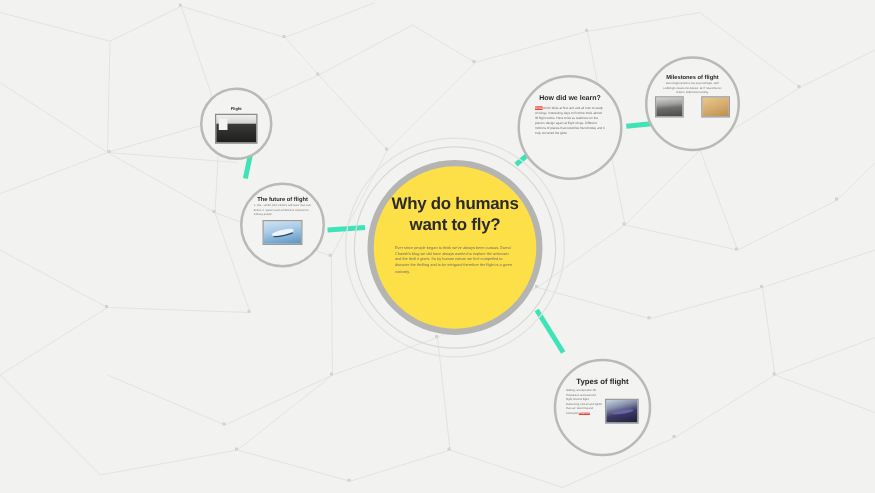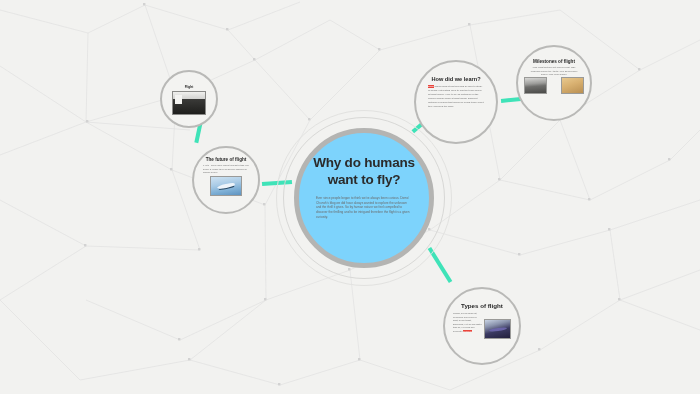--- a/index.html
+++ b/index.html
@@ -9,21 +9,21 @@
     font-family:"Liberation Sans", sans-serif;
     position:relative;
   }
   #canvas{position:absolute;inset:0;width:700px;height:394px;}
   .bgsvg{position:absolute;left:0;top:0;width:700px;height:394px;}
 
   
   .center-node{
     position:absolute;left:294px;top:128px;width:140px;height:140px;
     border-radius:50%;
-    background:#7dd3fc;
+    background:#fde047;
     border:5px solid #b4b4b2;
     box-sizing:border-box;
     display:flex;flex-direction:column;align-items:center;
     padding-top:22px;
   }
   .center-ring-outer{
     position:absolute;left:283px;top:117px;width:162px;height:162px;
     border-radius:50%;border:1px solid #d8d8d6;box-sizing:border-box;
   }
   .center-ring-outer2{

